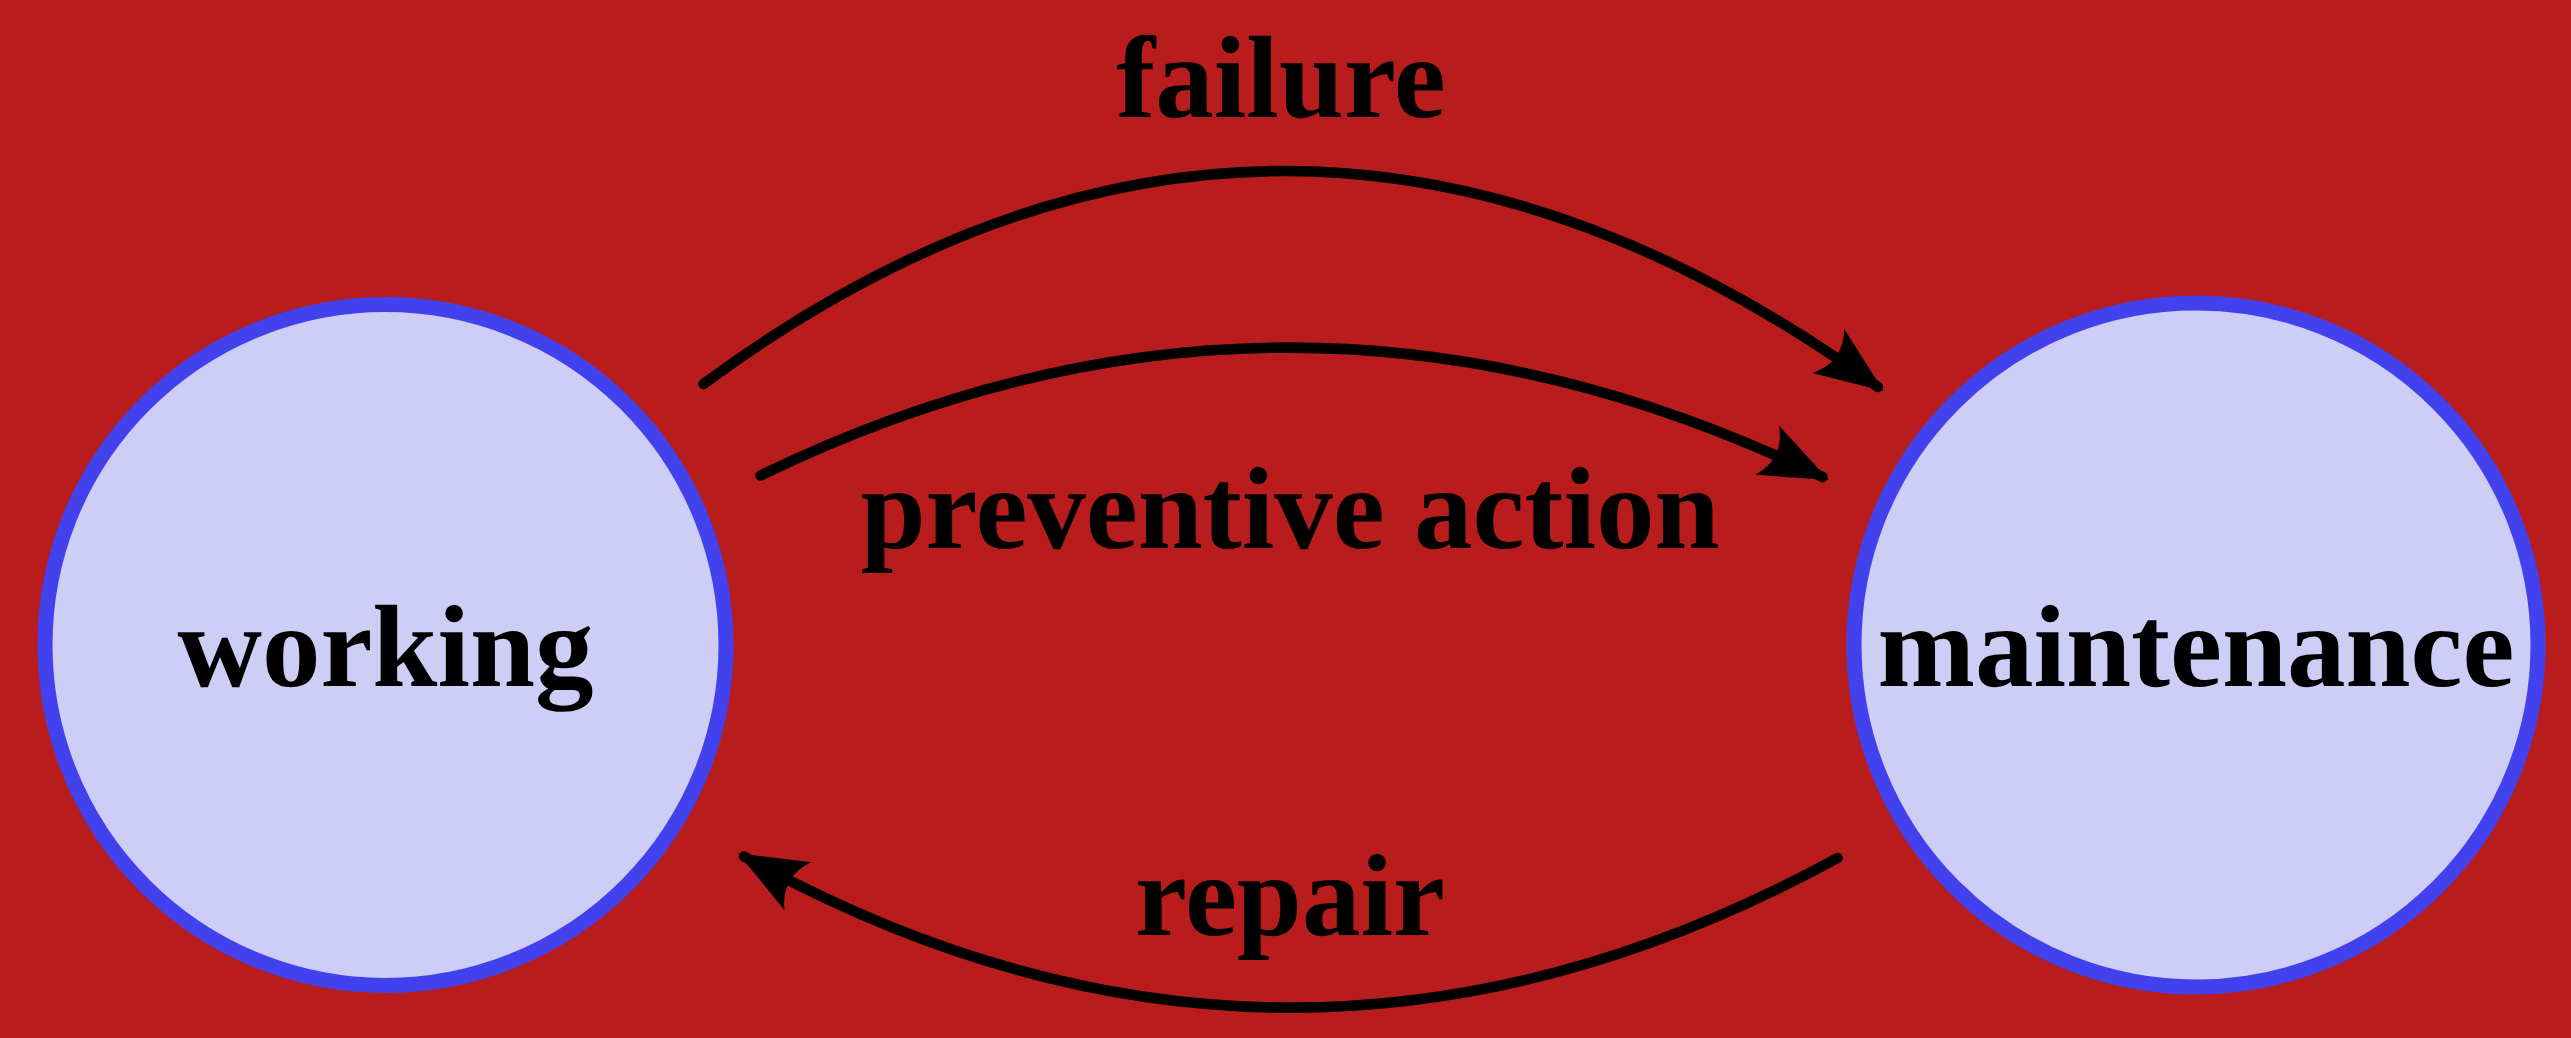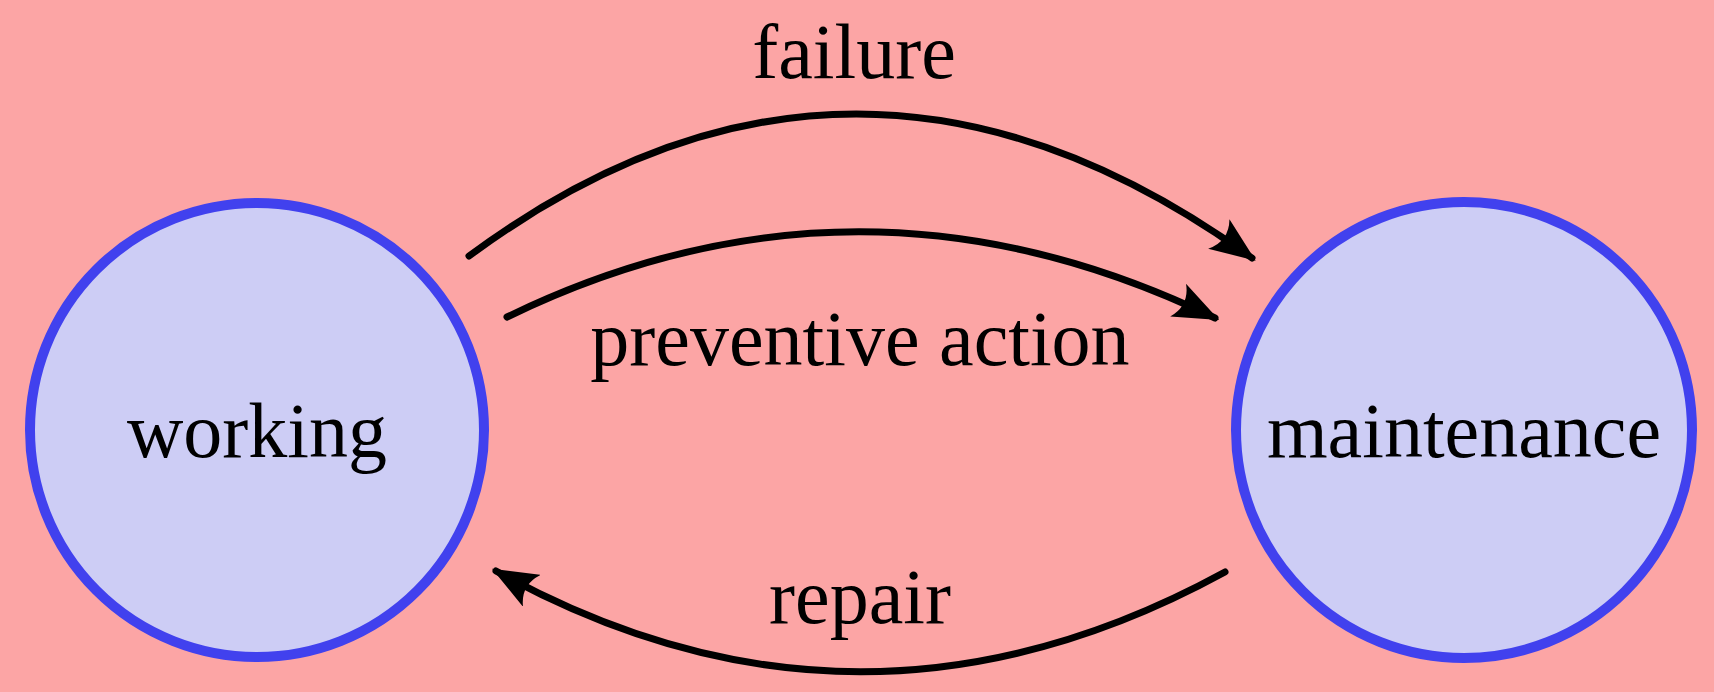--- a/index.html
+++ b/index.html
@@ -4,22 +4,23 @@
 <style>
   html, body {
     margin: 0;
     padding: 0;
     background: #ffffff;
   }
   .stage {
     position: relative;
     width: 1714px;
     height: 692px;
-    background: #fca5a5;
+    background: #b91c1c;
     overflow: hidden;
+    font-weight: bold;
   }
   svg {
     display: block;
     width: 1714px;
     height: 692px;
   }
   .node {
     fill: var(--node-fill, #cdcdf5);
     stroke: var(--node-stroke, #4141ee);
     stroke-width: 10;

